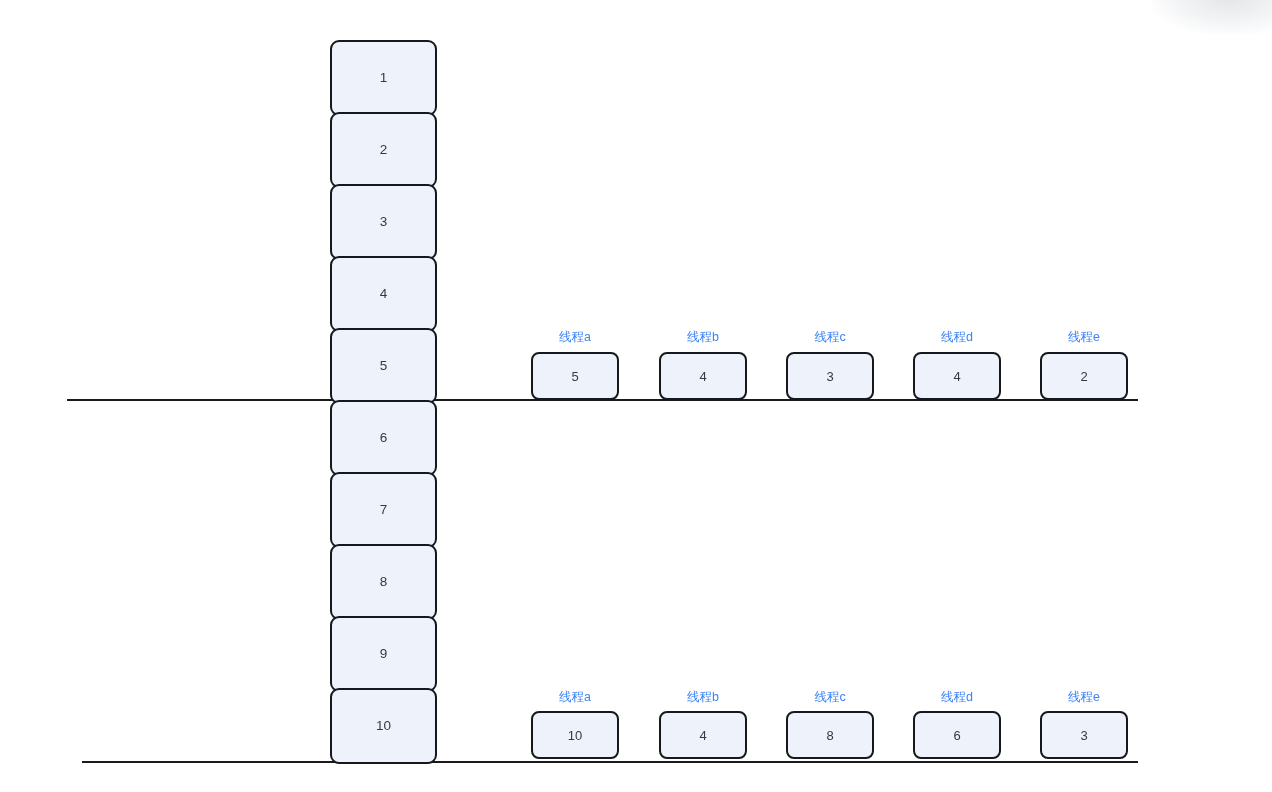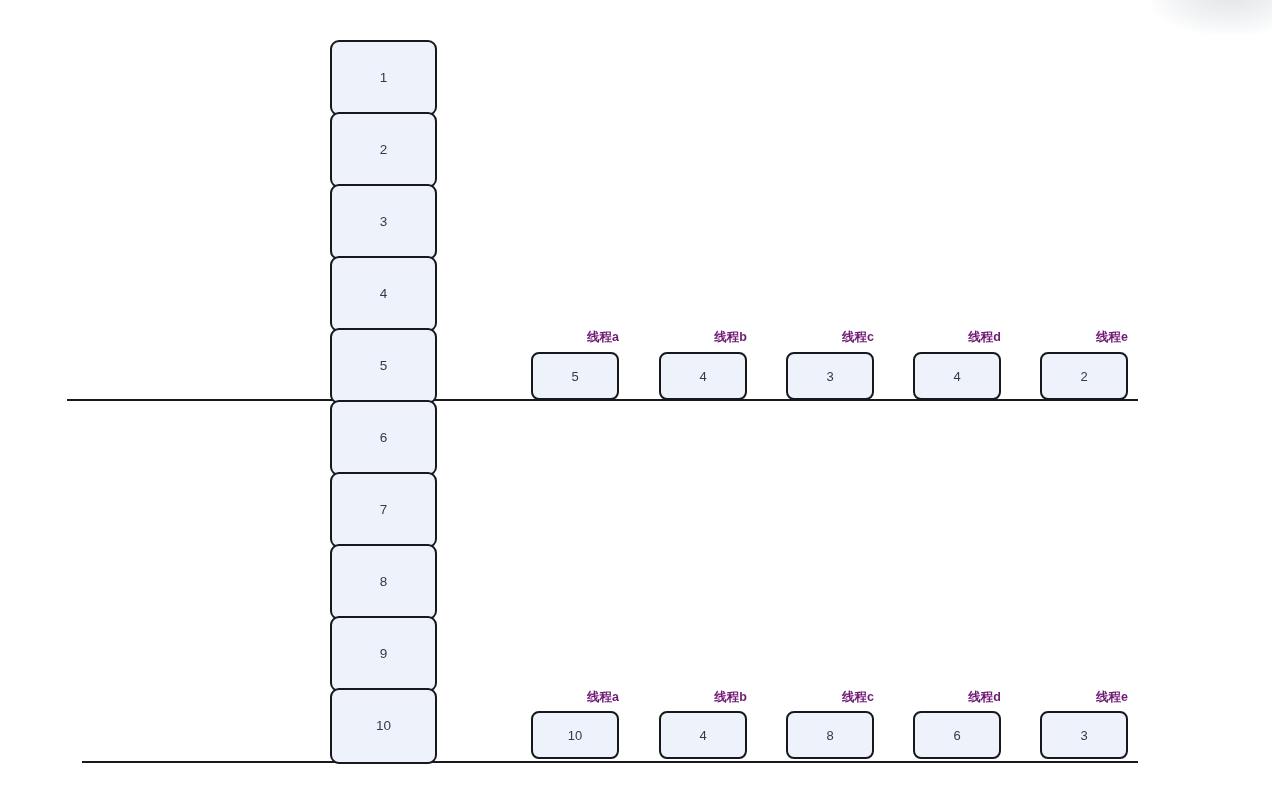--- a/index.html
+++ b/index.html
@@ -63,26 +63,25 @@
   .thread-node {
     width: 88px;
     height: 48px;
     border-radius: 8px;
     font-size: 13px;
   }
 
   .thread-label {
     position: absolute;
     width: 88px;
-    text-align: right;
+    text-align: center;
     font-size: 12.5px;
-    color: #701a75;
+    color: #3b82f6;
     line-height: 1;
     white-space: nowrap;
-    font-weight: bold;
   }
 </style>
 </head>
 <body>
 
 <div id="canvas">
 
   <div class="corner-artifact"></div>
 
   <div class="rule" style="left:67px; top:399px; width:1071px;"></div>

